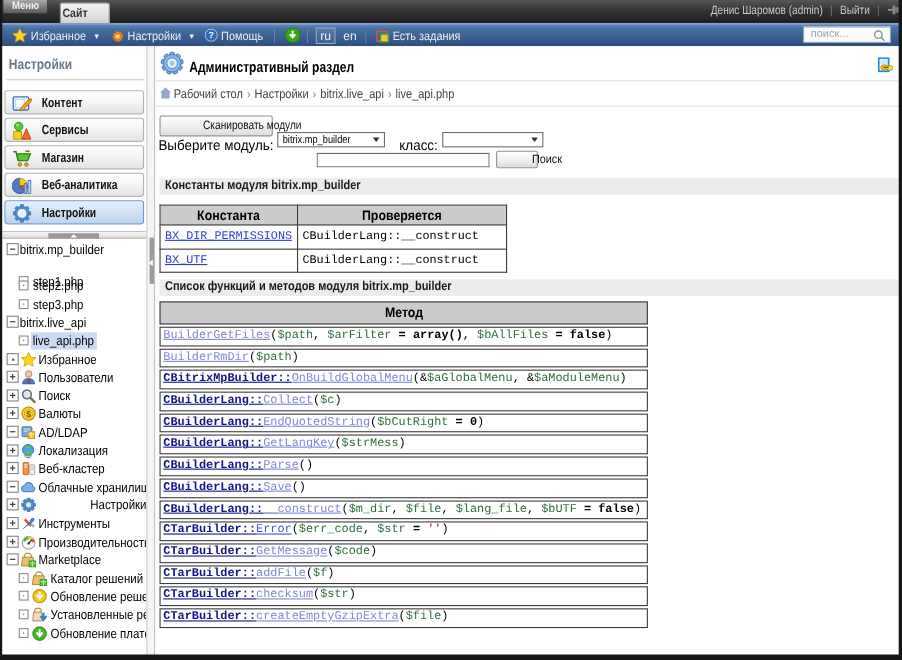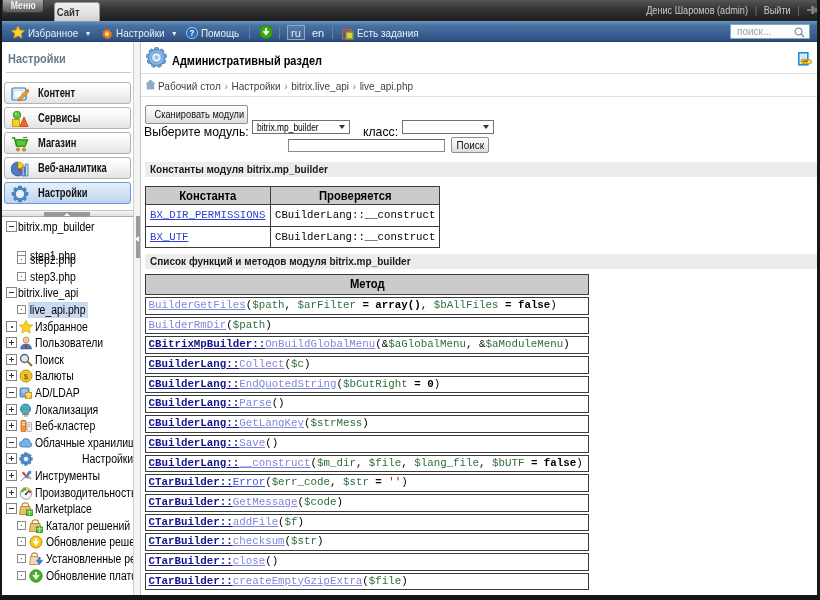--- a/index.html
+++ b/index.html
@@ -69,34 +69,34 @@
 #divThumb { position:absolute; left:1.5px; top:174px; width:4px; height:42px; background:#9b9b9b; }
 #divArr { position:absolute; left:1px; top:194px; width:0; height:0; border-top:3px solid transparent; border-bottom:3px solid transparent; border-right:4px solid #fff; }
 
 #content { position:absolute; left:141px; top:42px; width:676px; height:555px; background:#fff; overflow:hidden; }
 #pgTitle { position:absolute; left:31px; top:11px; font-size:13.5px; font-weight:bold; color:#000; }
 #crumbs { position:absolute; left:17px; top:37.5px; font-size:11.5px; color:#3f3f3f; }
 #crumbs .s { color:#888; padding:0 1px; }
 #hline1 { position:absolute; left:0; top:31px; width:676px; height:1px; background:#dedede; }
 #hline2 { position:absolute; left:0; top:54px; width:676px; height:1px; background:#e2e2e2; }
 .gbtn { position:absolute; background:linear-gradient(#fefefe,#f0f0f0 50%,#dddddd); border:1px solid #8e8e8e;
-  border-radius:2px; font-size:11px; color:#111; text-align:center; white-space:nowrap; }
+  border-radius:2px; font-size:11px; color:#111; text-align:center; white-space:nowrap;padding-left:30px; }
 #scanBtn { left:4px; top:63px; width:103px; height:19px; line-height:17px; }
 .flabel { position:absolute; font-size:13px; color:#000; }
 .sel { position:absolute; height:14px; background:#fff; border:1px solid #707070; font-size:11px; line-height:12px; padding-left:4px; color:#000; }
 .sel .arr { position:absolute; right:4px; top:4.5px; width:0; height:0; border-left:3.5px solid transparent; border-right:3.5px solid transparent; border-top:4px solid #333; }
 #inpSearch { position:absolute; left:146.5px; top:96.5px; width:157px; height:13px; border:1px solid #888; border-top-color:#6a6a6a; background:#fff; }
 #btnSearch { left:310px; top:95px; width:38px; height:15.5px; line-height:14px; }
 .secbar { position:absolute; left:4px; width:788px; height:15px; background:#ececec; font-size:11.5px; font-weight:bold; color:#1a1a1a; line-height:15px; padding-left:5px; }
 
 #tbl1 { position:absolute; left:4px; top:144px; border-collapse:collapse; table-layout:fixed; width:294px; font-family:"Liberation Mono", monospace; font-size:10.7px; }
 #tbl1 th { border:1px solid #3c3c3c; background:#cbcbcb; font-family:"Liberation Sans", sans-serif; font-size:12.5px; font-weight:bold; color:#000; height:18px; }
 #tbl1 td { border:1px solid #3c3c3c; background:#fff; height:21.5px; padding:0 4px; white-space:nowrap; }
 #tbl1 .c1 { width:125px; }
-#tbl1 .c2 { width:169px; }
+#tbl1 .c2 { width:190px; }
 .blink { color:#2f3fd4; text-decoration:underline; }
 
 #tbl2 { position:absolute; left:4px; top:232px; width:444px; }
 .mhead { height:21px; border:1px solid #3c3c3c; background:#cbcbcb; font-size:12.5px; font-weight:bold; text-align:center; line-height:19px; margin-bottom:2px; }
 .mrow { height:17.7px; border:1px solid #3c3c3c; background:#fff; margin-bottom:2px;
   font-family:"Liberation Mono", monospace; font-size:10.8px; line-height:15.7px; padding-left:2.5px; white-space:nowrap; overflow:hidden; }
 .cls { color:#14148c; font-weight:bold; text-decoration:underline; }
 .mtd { color:#8186dc; text-decoration:underline; }
 .mtdb { color:#4550e0; text-decoration:underline; }
 .vr { color:#2e6e3c; }
@@ -538,24 +538,23 @@
   </tbody>
     </table>
   <div class="secbar" style="top:212px;"><span class="cx87">Список функций и методов модуля bitrix.mp_builder</span></div>
   <div id="tbl2">
     <div class="mhead"><span class="cx90 cxc">Метод</span></div>
   <div class="mrow"><span class="mtd">BuilderGetFiles</span>(<span class="vr">$path</span>, <span class="vr">$arFilter</span> <span class="kw">=</span> <span class="kw">array()</span>, <span class="vr">$bAllFiles</span> <span class="kw">=</span> <span class="kw">false</span>)</div>
       <div class="mrow"><span class="mtd">BuilderRmDir</span>(<span class="vr">$path</span>)</div>
       <div class="mrow"><span class="cls">CBitrixMpBuilder</span><span class="cls">::</span><span class="mtd">OnBuildGlobalMenu</span>(&amp;<span class="vr">$aGlobalMenu</span>, &amp;<span class="vr">$aModuleMenu</span>)</div>
       <div class="mrow"><span class="cls">CBuilderLang</span><span class="cls">::</span><span class="mtd">Collect</span>(<span class="vr">$c</span>)</div>
       <div class="mrow"><span class="cls">CBuilderLang</span><span class="cls">::</span><span class="mtd">EndQuotedString</span>(<span class="vr">$bCutRight</span> <span class="kw">=</span> <span class="kw">0</span>)</div>
+      <div class="mrow"><span class="cls">CBuilderLang</span><span class="cls">::</span><span class="mtd">GetLangKey</span>(<span class="vr">$strMess</span>)</div>
       <div class="mrow"><span class="cls">CBuilderLang</span><span class="cls">::</span><span class="mtd">Parse</span>()</div>
-      <div class="mrow"><span class="cls">CBuilderLang</span><span class="cls">::</span><span class="mtd">GetLangKey</span>(<span class="vr">$strMess</span>)</div>
       <div class="mrow"><span class="cls">CBuilderLang</span><span class="cls">::</span><span class="mtd">Save</span>()</div>
       <div class="mrow"><span class="cls">CBuilderLang</span><span class="cls">::</span><span class="mtd">__construct</span>(<span class="vr">$m_dir</span>, <span class="vr">$file</span>, <span class="vr">$lang_file</span>, <span class="vr">$bUTF</span> <span class="kw">=</span> <span class="kw">false</span>)</div>
       <div class="mrow"><span class="cls">CTarBuilder</span><span class="cls">::</span><span class="mtdb">Error</span>(<span class="vr">$err_code</span>, <span class="vr">$str</span> <span class="kw">=</span> <span class="st">''</span>)</div>
       <div class="mrow"><span class="cls">CTarBuilder</span><span class="cls">::</span><span class="mtd">GetMessage</span>(<span class="vr">$code</span>)</div>
       <div class="mrow"><span class="cls">CTarBuilder</span><span class="cls">::</span><span class="mtd">addFile</span>(<span class="vr">$f</span>)</div>
       <div class="mrow"><span class="cls">CTarBuilder</span><span class="cls">::</span><span class="mtd">checksum</span>(<span class="vr">$str</span>)</div>
-      <div class="mrow"><span class="cls">CTarBuilder</span><span class="cls">::</span><span class="mtd">close</span>()</div>
       <div class="mrow"><span class="cls">CTarBuilder</span><span class="cls">::</span><span class="mtd">createEmptyGzipExtra</span>(<span class="vr">$file</span>)</div>
     </div>
 </div>
 
 </body></html>

